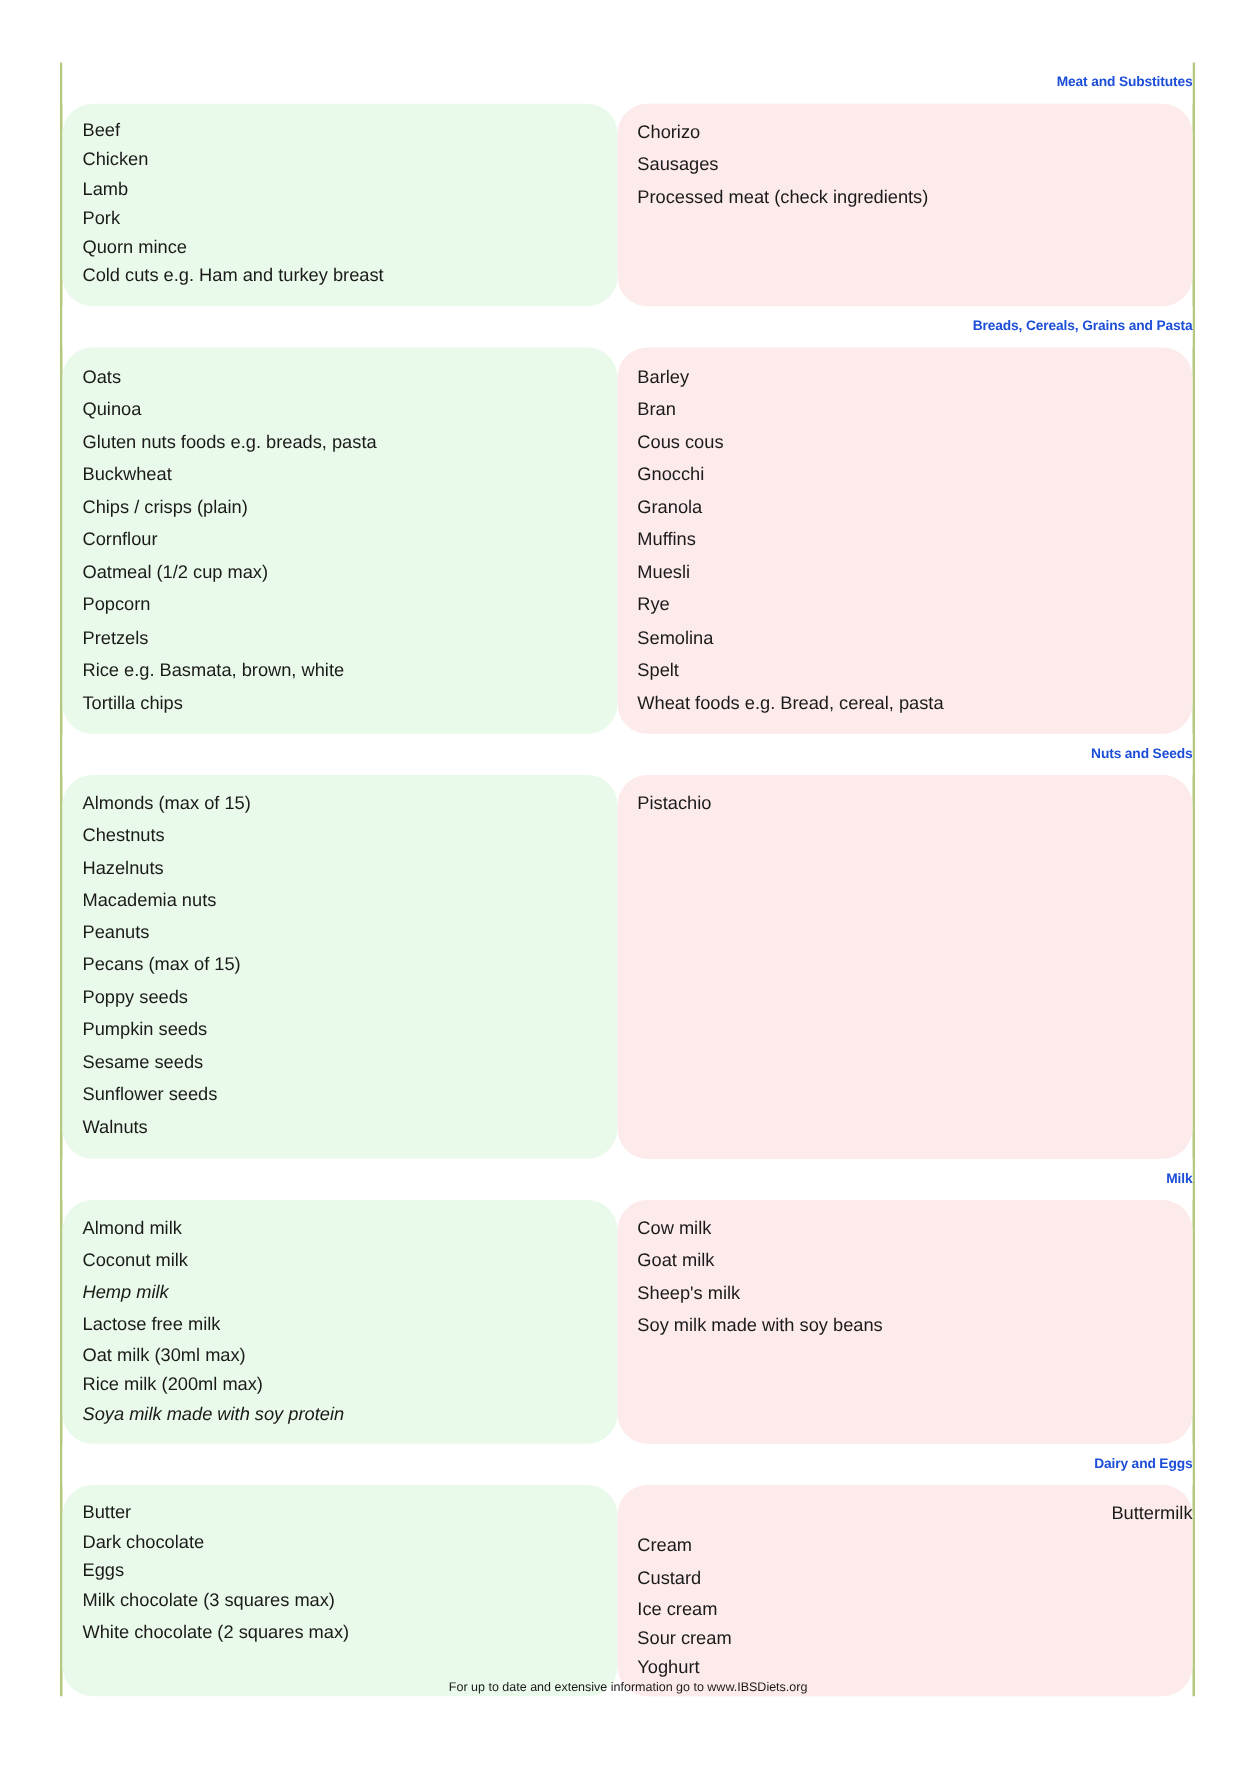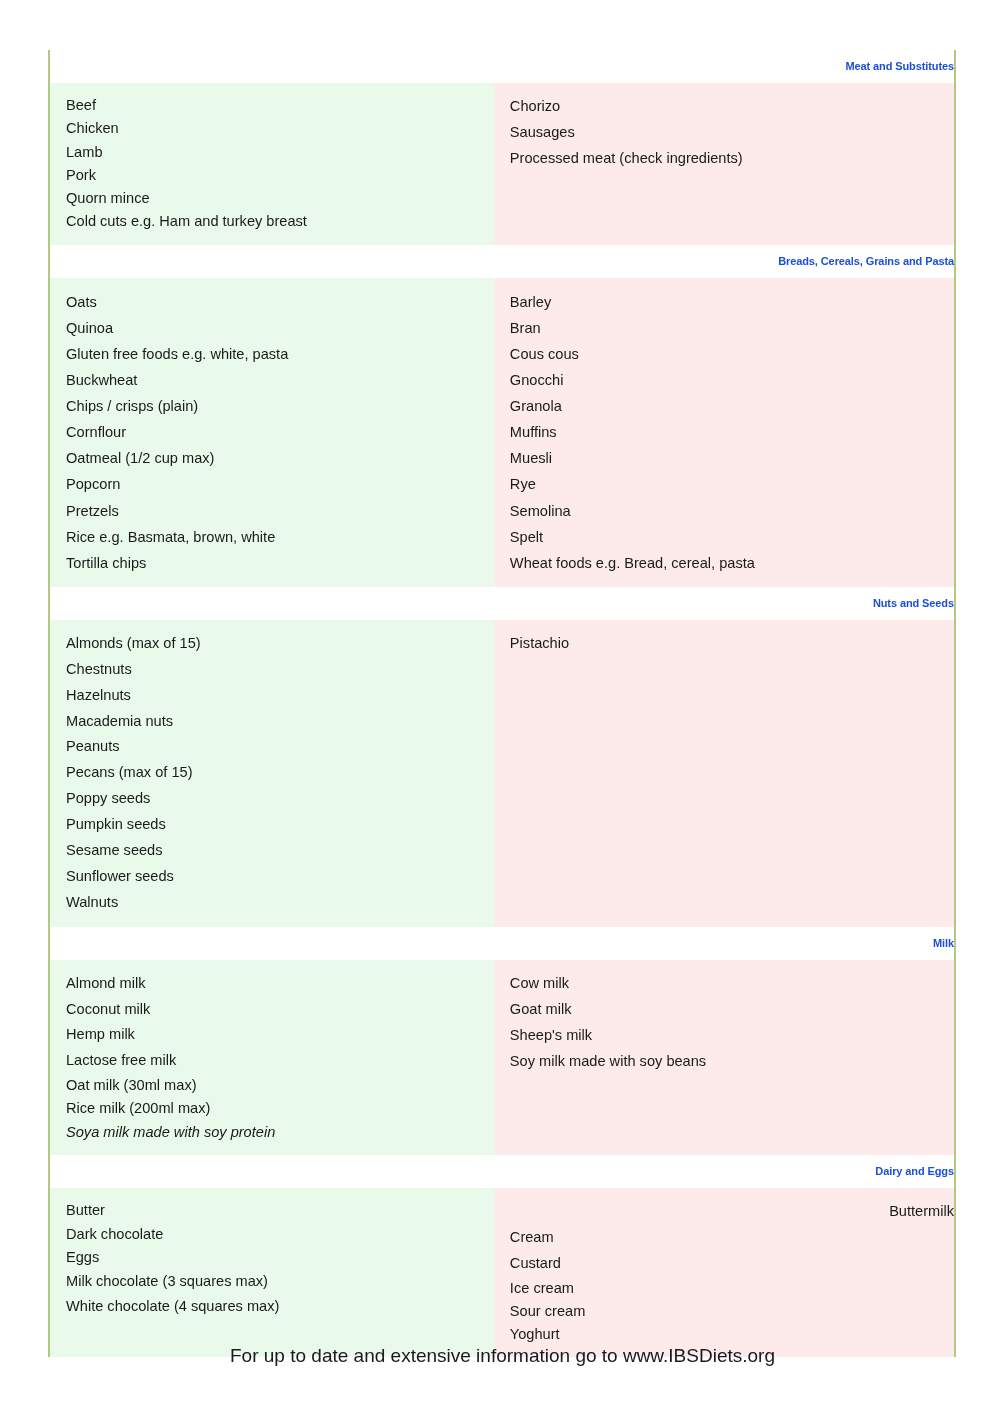--- a/index.html
+++ b/index.html
@@ -46,20 +46,21 @@
     letter-spacing: -0.1px;
   }
 
   
   .cols {
     display: flex;
     width: 100%;
   }
   .col {
     box-sizing: border-box;
+    border-radius: 24px;
   }
   .col-allowed {
     width: 463px;
     background: #eafaea;
     padding: 11px 0 11px 16px;
   }
   .col-avoid {
     width: 480px;
     background: #fdeaea;
     padding: 11px 0 11px 16px;
@@ -76,21 +77,21 @@
   .sp-mid   .item { line-height: 25.9px; }
   .sp-wide  .item { line-height: 26.1px; }
 
   
   .footer {
     position: absolute;
     left: 0;
     top: 1345px;
     width: 1005px;
     text-align: center;
-    font-size: 19px;
+    font-size: 10px;
     color: #1a1a1a;
   }
 </style>
 </head>
 <body>
 
 <div id="page">
 
   <div class="sheet">
 
@@ -109,21 +110,21 @@
         <div class="item">Sausages</div>
         <div class="item">Processed meat (check ingredients)</div>
       </div>
     </div>
 
     <div class="section-header">Breads, Cereals, Grains and Pasta</div>
     <div class="cols">
       <div class="col col-allowed sp-wide">
         <div class="item">Oats</div>
         <div class="item">Quinoa</div>
-        <div class="item">Gluten free foods e.g. white, pasta</div>
+        <div class="item">Gluten nuts foods e.g. breads, pasta</div>
         <div class="item">Buckwheat</div>
         <div class="item">Chips / crisps (plain)</div>
         <div class="item">Cornflour</div>
         <div class="item">Oatmeal (1/2 cup max)</div>
         <div class="item">Popcorn</div>
         <div class="item">Pretzels</div>
         <div class="item">Rice e.g. Basmata, brown, white</div>
         <div class="item">Tortilla chips</div>
       </div>
       <div class="col col-avoid sp-wide">
@@ -159,42 +160,42 @@
       <div class="col col-avoid sp-mid">
         <div class="item">Pistachio</div>
       </div>
     </div>
 
     <div class="section-header">Milk</div>
     <div class="cols">
       <div class="col col-allowed" style="min-height:162px;">
         <div class="item" style="line-height:25.8px;">Almond milk</div>
         <div class="item" style="line-height:25.8px;">Coconut milk</div>
-        <div class="item" style="line-height:25.8px;">Hemp milk</div>
+        <div class="item" style="line-height:25.8px;font-style:italic;">Hemp milk</div>
         <div class="item" style="line-height:25.8px;">Lactose free milk</div>
         <div class="item" style="line-height:23.5px;">Oat milk (30ml max)</div>
         <div class="item" style="line-height:23.5px;">Rice milk (200ml max)</div>
         <div class="item" style="line-height:23.5px;font-style:italic;">Soya milk made with soy protein</div>
       </div>
       <div class="col col-avoid sp-mid" style="min-height:162px;">
         <div class="item">Cow milk</div>
         <div class="item">Goat milk</div>
         <div class="item">Sheep's milk</div>
         <div class="item">Soy milk made with soy beans</div>
       </div>
     </div>
 
     <div class="section-header">Dairy and Eggs</div>
     <div class="cols">
       <div class="col col-allowed" style="min-height:166px;">
         <div class="item" style="line-height:23.3px;">Butter</div>
         <div class="item" style="line-height:23.3px;">Dark chocolate</div>
         <div class="item" style="line-height:23.3px;">Eggs</div>
         <div class="item" style="line-height:25.0px;">Milk chocolate (3 squares max)</div>
-        <div class="item" style="line-height:25.0px;">White chocolate (4 squares max)</div>
+        <div class="item" style="line-height:25.0px;">White chocolate (2 squares max)</div>
       </div>
       <div class="col col-avoid" style="min-height:166px;">
         <div class="item" style="line-height:25.8px;text-align:right;">Buttermilk</div>
         <div class="item" style="line-height:25.8px;">Cream</div>
         <div class="item" style="line-height:25.8px;">Custard</div>
         <div class="item" style="line-height:23.0px;">Ice cream</div>
         <div class="item" style="line-height:23.0px;">Sour cream</div>
         <div class="item" style="line-height:23.0px;">Yoghurt</div>
       </div>
     </div>

